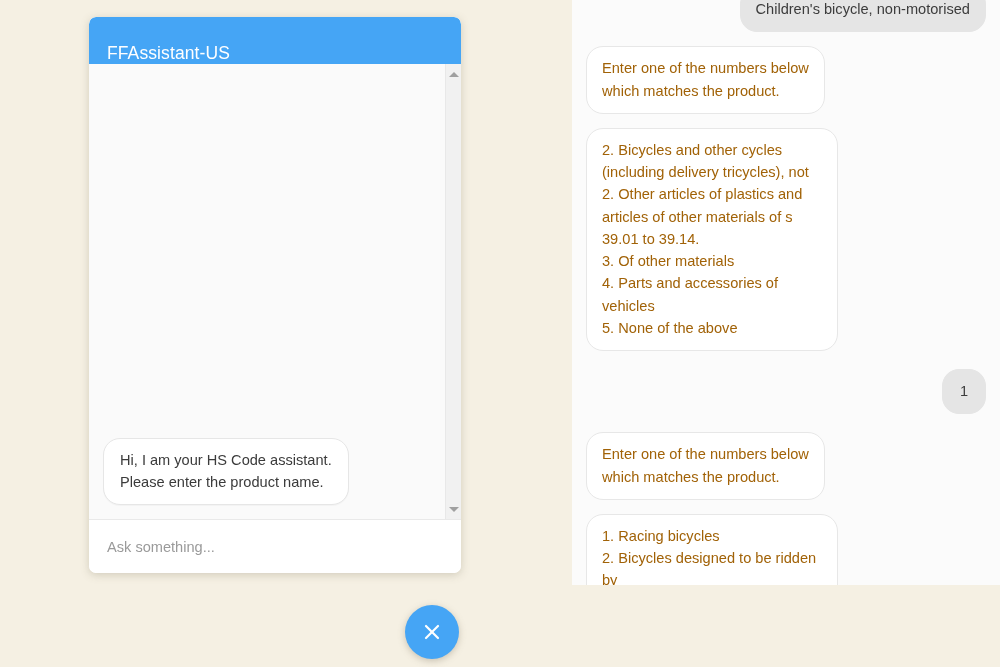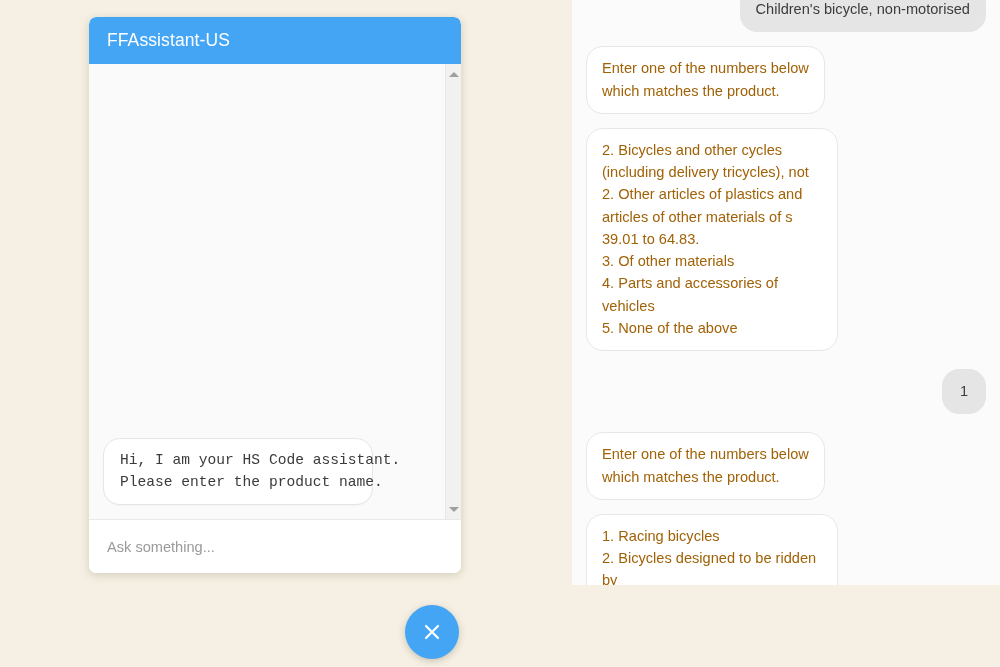--- a/index.html
+++ b/index.html
@@ -29,21 +29,21 @@
     display: flex;
     flex-direction: column;
     overflow: hidden;
   }
 
   #widget-header {
     height: 47px;
     background: #45a5f5;
     border-radius: 7px 7px 0 0;
     display: flex;
-    align-items: center;
+    align-items: flex-end;
     padding-left: 18px;
     flex: 0 0 auto;
   }
   #widget-header .title {
     color: #ffffff;
     font-size: 17.5px;
     letter-spacing: 0.1px;
   }
 
   #widget-body {
@@ -52,21 +52,20 @@
     background: #fafafa;
     overflow: hidden;
     display: flex;
     flex-direction: column;
     justify-content: flex-end;
   }
 
   #widget-messages {
     padding: 10px 2px 14px 14px;
     padding-right: 28px;
-    font-family: Liberation Mono, monospace;
   }
 
   .w-bubble {
     display: inline-block;
     background: #ffffff;
     border: 1px solid #e6e6e6;
     border-radius: 17px;
     padding: 10px 16px 11px 16px;
     font-size: 14.6px;
     line-height: 1.52;
@@ -252,21 +251,21 @@
           <div class="line">Enter one of the numbers below</div>
           <div class="line">which matches the product.</div>
         </div>
       </div>
       <div class="msg-row bot" style="margin-top: 14px;">
         <div class="bubble">
           <div class="line">2. Bicycles and other cycles</div>
           <div class="line">(including delivery tricycles), not</div>
           <div class="line">2. Other articles of plastics and</div>
           <div class="line">articles of other materials of s</div>
-          <div class="line">39.01 to 64.83.</div>
+          <div class="line">39.01 to 39.14.</div>
           <div class="line">3. Of other materials</div>
           <div class="line">4. Parts and accessories of vehicles</div>
           <div class="line">5. None of the above</div>
         </div>
       </div>
       <div class="msg-row user" style="margin-top: 18px;">
         <div class="bubble short">
           <div class="line">1</div>
         </div>
       </div>

